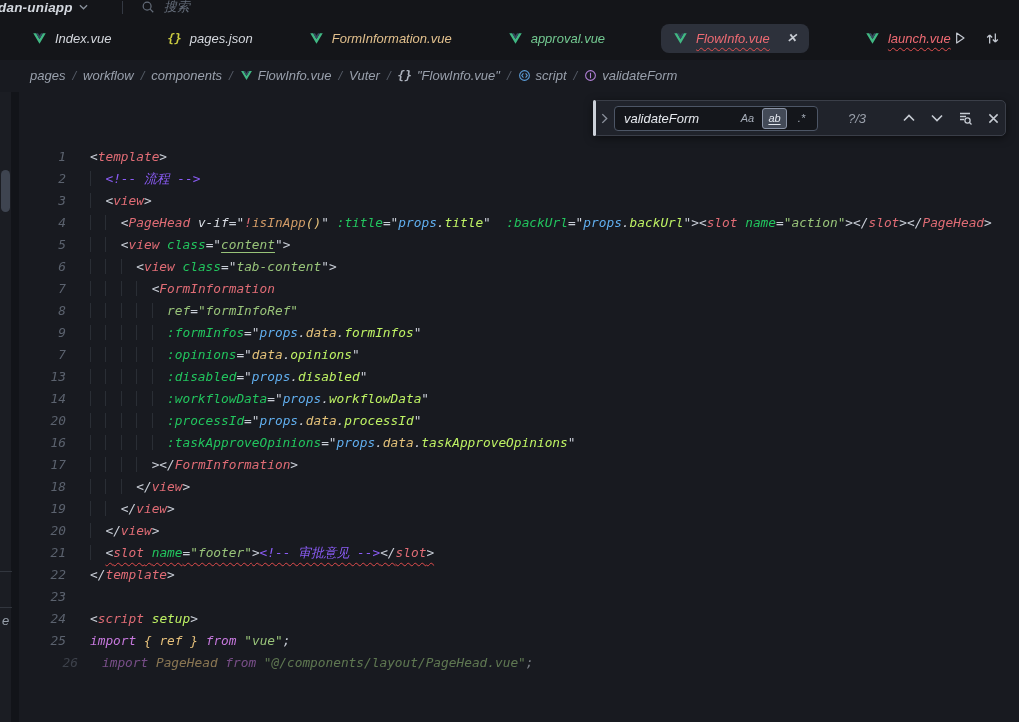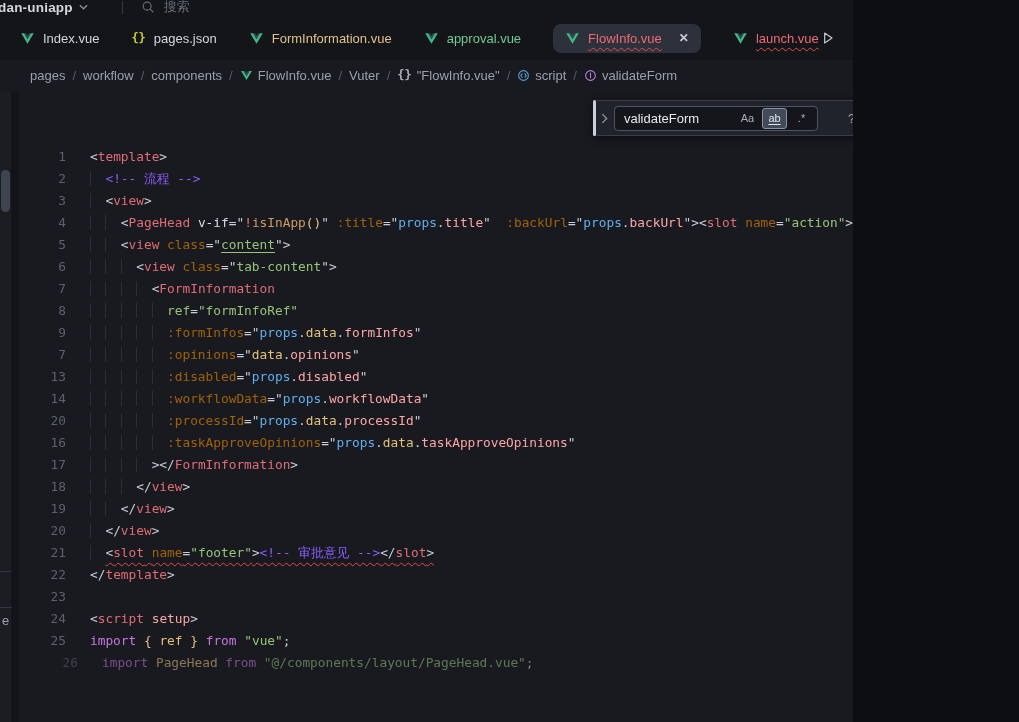--- a/index.html
+++ b/index.html
@@ -1,27 +1,27 @@
 <!DOCTYPE html>
 <html><head>
 <meta charset="utf-8">
 <style>
   html,body{margin:0;padding:0;background:#0d0e11;}
-  .screen{position:relative;width:853px;height:722px;background:#141519;overflow:hidden;
-          font-family:"Liberation Sans",sans-serif;color:#d4d7dd;}
+  .screen{position:relative;width:1019px;height:722px;background:#141519;overflow:hidden;
+          font-family:"Liberation Sans",sans-serif;color:#d4d7dd;font-style:italic;}
   
   .titlebar{position:absolute;top:0;left:0;right:0;height:16px;overflow:hidden;}
   .tb-inner{position:absolute;top:-4px;left:0;display:flex;align-items:center;height:22px;}
   .proj{display:flex;align-items:center;gap:6px;margin-left:-2px;cursor:default;}
   .proj-name{font-size:13.5px;font-weight:bold;color:#d3d7de;letter-spacing:.2px;}
   .tb-div{width:1px;height:13px;background:#343943;margin:0 18px 0 34px;}
   .tb-search{display:flex;align-items:center;gap:9px;color:#646c79;font-size:13px;}
   
   .tabstrip{position:absolute;top:16px;left:0;right:0;height:44px;display:flex;align-items:center;}
-  .tabs{display:flex;align-items:center;gap:32px;padding-left:20px;justify-content:space-between;}
+  .tabs{display:flex;align-items:center;gap:56px;padding-left:32px;justify-content:space-between;}
   .tab{display:flex;align-items:center;gap:8px;font-size:13px;white-space:nowrap;cursor:pointer;}
   .tab.active{background:#2d313b;border-radius:8px;padding:7px 12px;gap:8px;}
   .tab .close{margin-left:9px;color:#c9cdd4;font-size:12px;font-weight:bold;}
   .lbl-default{color:#d4d7dd}.lbl-modified{color:#e2c08d}.lbl-added{color:#73c991}.lbl-error{color:#ef6b73}
   .sq-red{text-decoration:underline;text-decoration-style:wavy;text-decoration-color:#e0504f;
           text-decoration-thickness:1px;text-underline-offset:4px;text-decoration-skip-ink:none;}
   .fic{width:15px;height:15px;display:inline-block;vertical-align:middle;}
   .braces{color:#cbcb41;font-family:"DejaVu Sans Mono",monospace;font-weight:bold;font-size:12px;width:auto;}
   .actions{margin-left:auto;display:flex;align-items:center;gap:15px;padding-right:3px;}
   .act{width:18px;height:18px;color:#c3c8d0;cursor:pointer;display:flex;align-items:center;justify-content:center;}
@@ -36,24 +36,24 @@
   .sliver-band{position:absolute;left:11px;top:32px;bottom:0;width:8px;background:#121419;}
   .sliver-thumb{position:absolute;left:1px;top:110px;width:9px;height:42px;background:#3e4450;border-radius:5px;}
   .sliver-line{position:absolute;left:0;width:12px;height:1px;background:#3c414a;opacity:.7;}
   .sliver-e{position:absolute;left:2px;top:553px;color:#98a0ab;font-size:13px;}
   
   .code{position:absolute;top:86px;left:0;right:0;font-family:"DejaVu Sans Mono",monospace;
         font-size:12.8px;line-height:22px;font-weight:500;}
   .line{display:flex;height:22px;white-space:pre;}
   .ln{width:66px;text-align:right;color:#5b626e;flex:none;user-select:none;}
   .toks{margin-left:24px;color:#d7dbe2;}
-  .tk-p{color:#c9ced7}.tk-t{color:#e06c75}.tk-a{color:#a16207}.tk-d{color:#d9dde4}
+  .tk-p{color:#c9ced7}.tk-t{color:#e06c75}.tk-a{color:#22c55e}.tk-d{color:#d9dde4}
   .tk-g{color:#98c379}.tk-s{color:#98c379}
   .tk-sl{color:#98c379;text-decoration:underline;text-underline-offset:3px;}
-  .tk-vb{color:#61afef}.tk-vy{color:#e3c179}.tk-pr{color:#fca5a5}.tk-c{color:#8b5cf6}
+  .tk-vb{color:#61afef}.tk-vy{color:#e3c179}.tk-pr{color:#bef264}.tk-c{color:#8b5cf6}
   .tk-k{color:#c678dd}.tk-f{color:#d19a66}.tk-b{color:#e5c07b}.tk-r{color:#e06c75}
   .tk-i{background:repeating-linear-gradient(to right,#2a2e35 0 1px,transparent 1px 2ch);}
   .dim{opacity:.55;margin-left:12px;}
   .err-squig{text-decoration:underline;text-decoration-style:wavy;text-decoration-color:#e04b4b;
              text-decoration-thickness:1px;text-underline-offset:5px;text-decoration-skip-ink:none;}
   
   .findwidget{position:absolute;left:593px;top:40px;width:413px;height:36px;background:#20232b;
               border:1px solid #3a3e48;border-radius:5px;box-shadow:0 2px 8px rgba(0,0,0,.5);
               display:flex;align-items:center;z-index:5;box-sizing:border-box;}
   .fw-sash{position:absolute;left:-1px;top:-1px;bottom:-1px;width:3px;background:#ccd1d9;border-radius:2px;}

